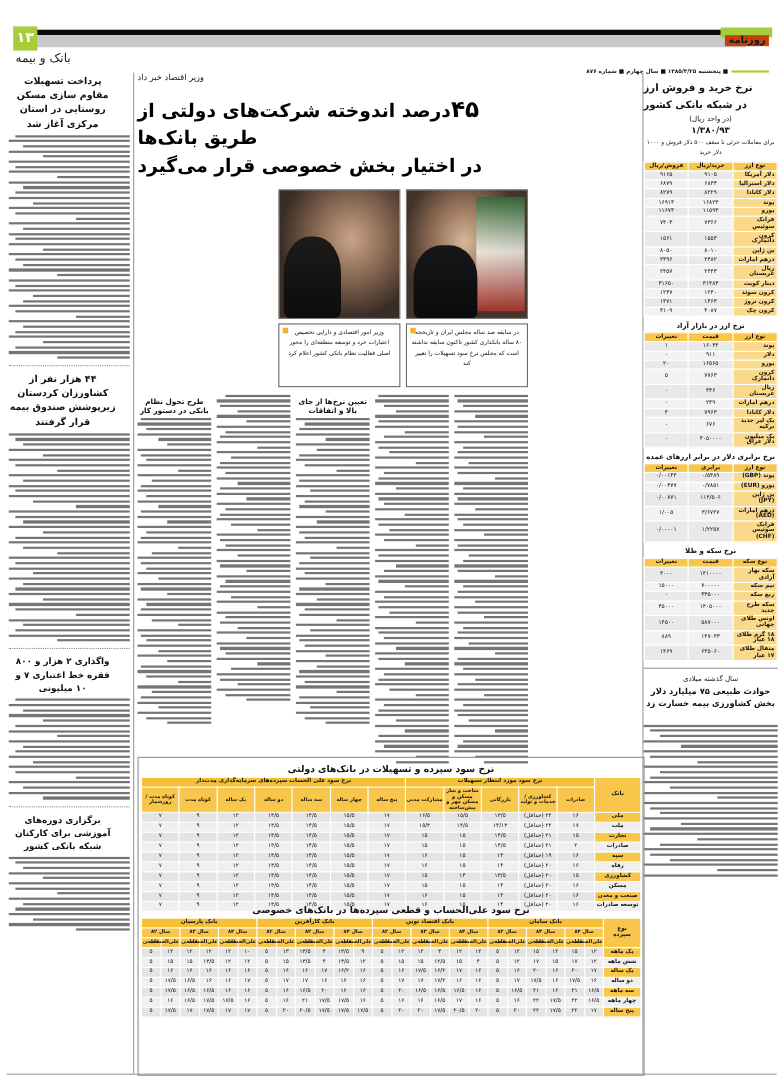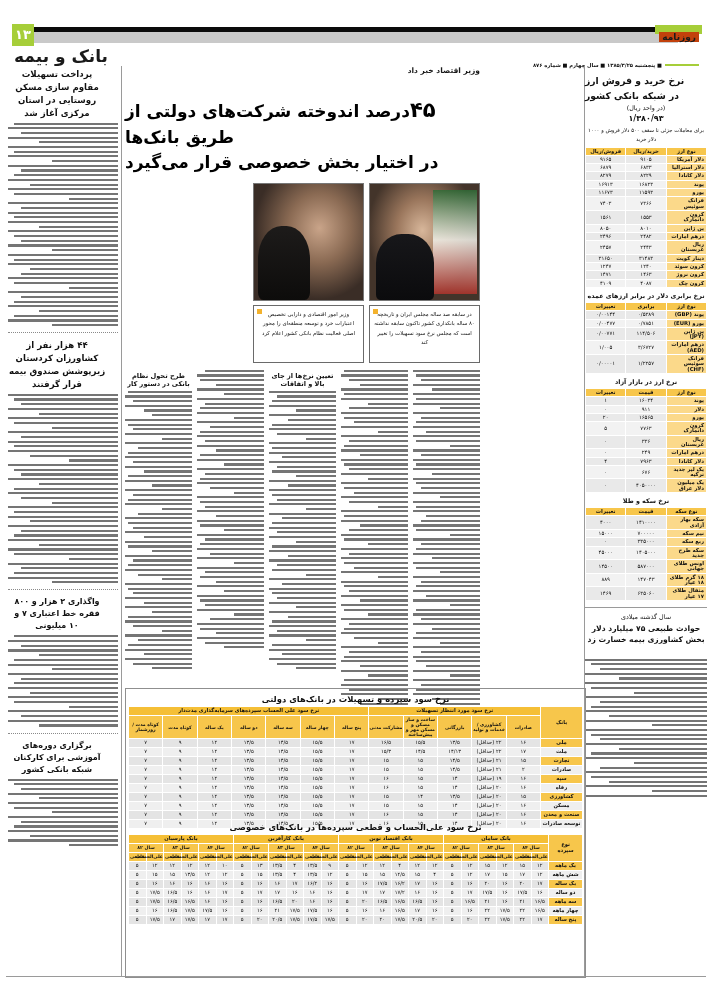--- a/index.html
+++ b/index.html
@@ -40,21 +40,21 @@
     position: absolute; left: 12px; top: 2px;
     width: 22px; height: 22px;
     background: #a6ce39;
     color: #ffffff;
     font-size: 13px; font-weight: bold;
     text-align: center; line-height: 22px;
     letter-spacing: -1px;
   }
   .section-title {
     position: absolute; left: 14px; top: 24px;
-    font-size: 17px; font-weight: bold;
+    font-size: 11px; font-weight: normal;
     color: #1a1a1a;
     letter-spacing: -0.5px;
   }
   .section-shadow {
     position: absolute; left: 34px; top: 28px;
     width: 52px; height: 13px;
     background: #d9d9d9; opacity: .75;
     z-index: -1;
   }
   .paper-logo {
@@ -108,22 +108,22 @@
   .sep-dots {
     height: 1px; border-top: 1px dotted #8a8a8a; margin: 5px 0 6px 0;
   }
 
   
   .centercol {
     position: absolute; left: 125px; top: 66px;
     width: 355px;
   }
   .kicker {
-    text-align: right; font-size: 7.5px; font-weight: bold;
-    color: #1a1a1a; margin-bottom: 20px;
+    text-align: left; font-size: 7.5px; font-weight: normal;
+    color: #1a1a1a; margin-bottom: 9px;
   }
   .headline {
     text-align: left; font-weight: bold; color: #000;
     font-size: 17px; line-height: 1.45;
     letter-spacing: -0.3px;
     margin: 0 0 8px 0;
   }
   .headline .num { font-size: 21px; }
 
   .photo-row {
@@ -905,20 +905,80 @@
         <tr>
             <td class="lbl">کرون چک</td>
             <td class="val">۴۰۸۷</td>
             <td class="val">۴۱۰۹</td>
           </tr>
       </tbody>
     </table>
   </div>
 
   <div>
+    <div class="rc-tbl-head">نرخ ارز در بازار آزاد</div>
+    <table class="rt">
+      <thead>
+        <tr>
+          <th>نوع ارز</th>
+          <th>قیمت</th>
+          <th>تغییرات</th>
+        </tr>
+      </thead>
+      <tbody>
+        <tr>
+            <td class="lbl">پوند</td>
+            <td class="val">۱۶۰۳۴</td>
+            <td class="val">۱</td>
+          </tr>
+        <tr>
+            <td class="lbl">دلار</td>
+            <td class="val">۹۱۱</td>
+            <td class="val">۰</td>
+          </tr>
+        <tr>
+            <td class="lbl">یورو</td>
+            <td class="val">۱۶۵۶۵</td>
+            <td class="val">۲۰</td>
+          </tr>
+        <tr>
+            <td class="lbl">کرون دانمارک</td>
+            <td class="val">۷۷۶۳</td>
+            <td class="val">۵</td>
+          </tr>
+        <tr>
+            <td class="lbl">ریال عربستان</td>
+            <td class="val">۳۳۶</td>
+            <td class="val">۰</td>
+          </tr>
+        <tr>
+            <td class="lbl">درهم امارات</td>
+            <td class="val">۲۴۹</td>
+            <td class="val">۰</td>
+          </tr>
+        <tr>
+            <td class="lbl">دلار کانادا</td>
+            <td class="val">۷۹۶۳</td>
+            <td class="val">۴</td>
+          </tr>
+        <tr>
+            <td class="lbl">یک لیر جدید ترکیه</td>
+            <td class="val">۶۷۶</td>
+            <td class="val">۰</td>
+          </tr>
+        <tr>
+            <td class="lbl">یک میلیون دلار عراق</td>
+            <td class="val">۴۰۵۰۰۰۰</td>
+            <td class="val">۰</td>
+          </tr>
+      </tbody>
+    </table>
+  </div>
+
+  <div>
     <div class="rc-tbl-head">نرخ برابری دلار در برابر ارزهای عمده</div>
     <table class="rt">
       <thead>
         <tr>
           <th>نوع ارز</th>
           <th>برابری</th>
           <th>تغییرات</th>
         </tr>
       </thead>
       <tbody>
@@ -939,80 +999,20 @@
           </tr>
         <tr>
             <td class="lbl">درهم امارات (AED)</td>
             <td class="val">۳/۶۷۲۷</td>
             <td class="val">۱/۰۰۵</td>
           </tr>
         <tr>
             <td class="lbl">فرانک سوئیس (CHF)</td>
             <td class="val">۱/۲۲۵۷</td>
             <td class="val">۰/۰۰۰۰۱</td>
-          </tr>
-      </tbody>
-    </table>
-  </div>
-
-  <div>
-    <div class="rc-tbl-head">نرخ ارز در بازار آزاد</div>
-    <table class="rt">
-      <thead>
-        <tr>
-          <th>نوع ارز</th>
-          <th>قیمت</th>
-          <th>تغییرات</th>
-        </tr>
-      </thead>
-      <tbody>
-        <tr>
-            <td class="lbl">پوند</td>
-            <td class="val">۱۶۰۳۴</td>
-            <td class="val">۱</td>
-          </tr>
-        <tr>
-            <td class="lbl">دلار</td>
-            <td class="val">۹۱۱</td>
-            <td class="val">۰</td>
-          </tr>
-        <tr>
-            <td class="lbl">یورو</td>
-            <td class="val">۱۶۵۶۵</td>
-            <td class="val">۲۰</td>
-          </tr>
-        <tr>
-            <td class="lbl">کرون دانمارک</td>
-            <td class="val">۷۷۶۳</td>
-            <td class="val">۵</td>
-          </tr>
-        <tr>
-            <td class="lbl">ریال عربستان</td>
-            <td class="val">۳۳۶</td>
-            <td class="val">۰</td>
-          </tr>
-        <tr>
-            <td class="lbl">درهم امارات</td>
-            <td class="val">۲۴۹</td>
-            <td class="val">۰</td>
-          </tr>
-        <tr>
-            <td class="lbl">دلار کانادا</td>
-            <td class="val">۷۹۶۳</td>
-            <td class="val">۴</td>
-          </tr>
-        <tr>
-            <td class="lbl">یک لیر جدید ترکیه</td>
-            <td class="val">۶۷۶</td>
-            <td class="val">۰</td>
-          </tr>
-        <tr>
-            <td class="lbl">یک میلیون دلار عراق</td>
-            <td class="val">۴۰۵۰۰۰۰</td>
-            <td class="val">۰</td>
           </tr>
       </tbody>
     </table>
   </div>
 
   <div>
     <div class="rc-tbl-head">نرخ سکه و طلا</div>
     <table class="rt">
       <thead>
         <tr>

